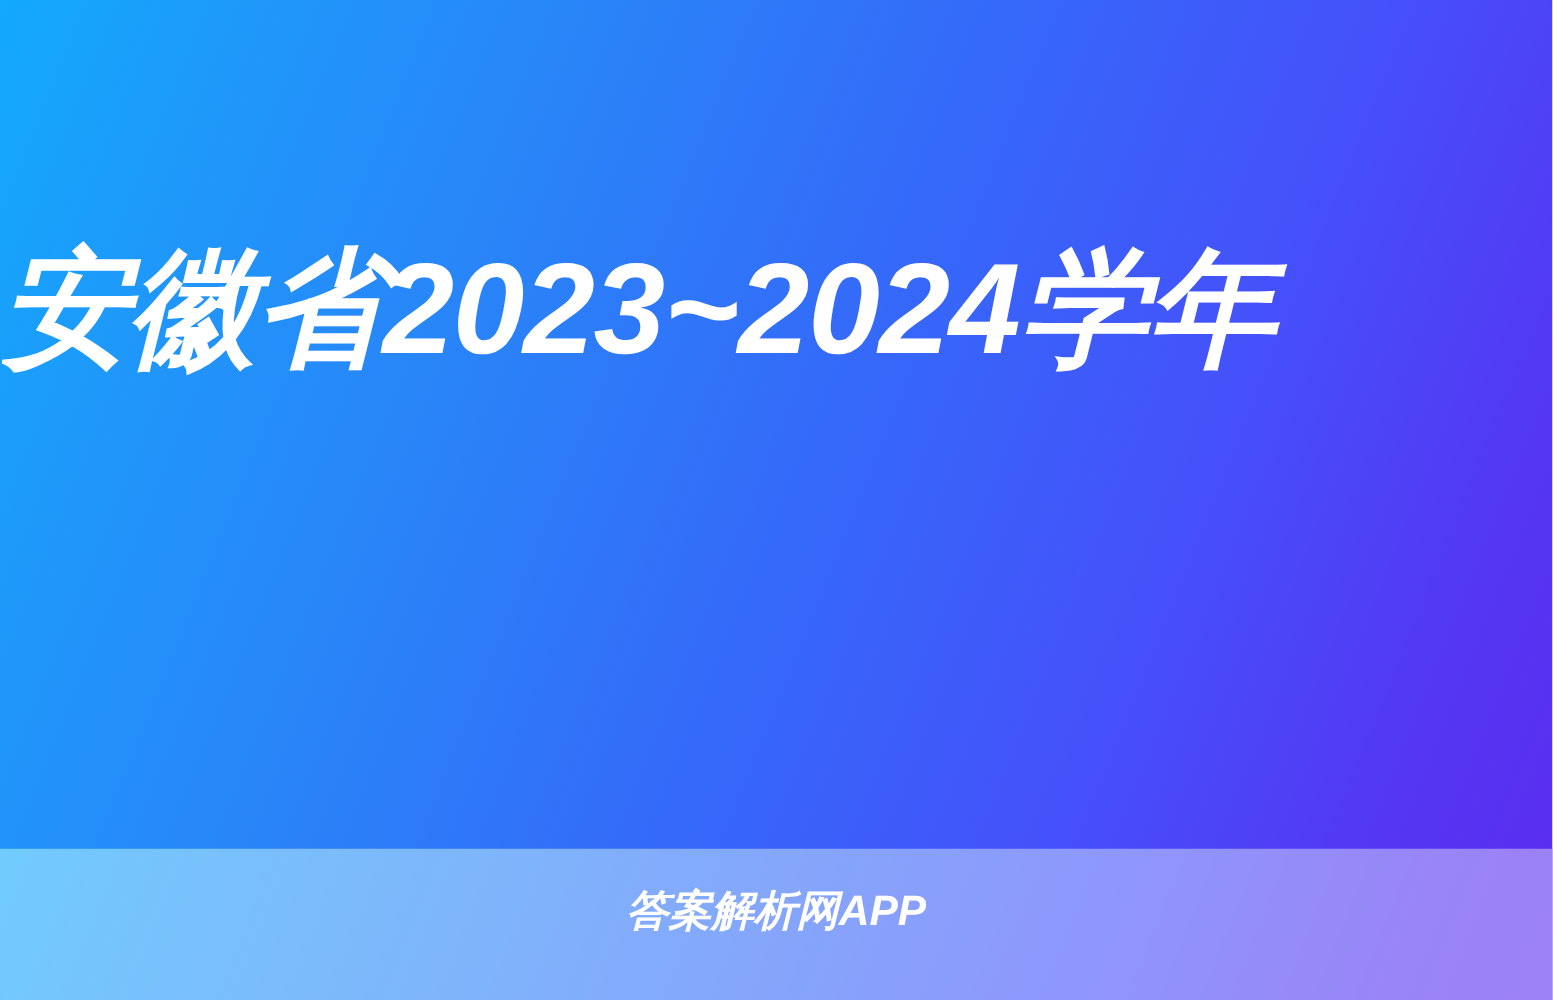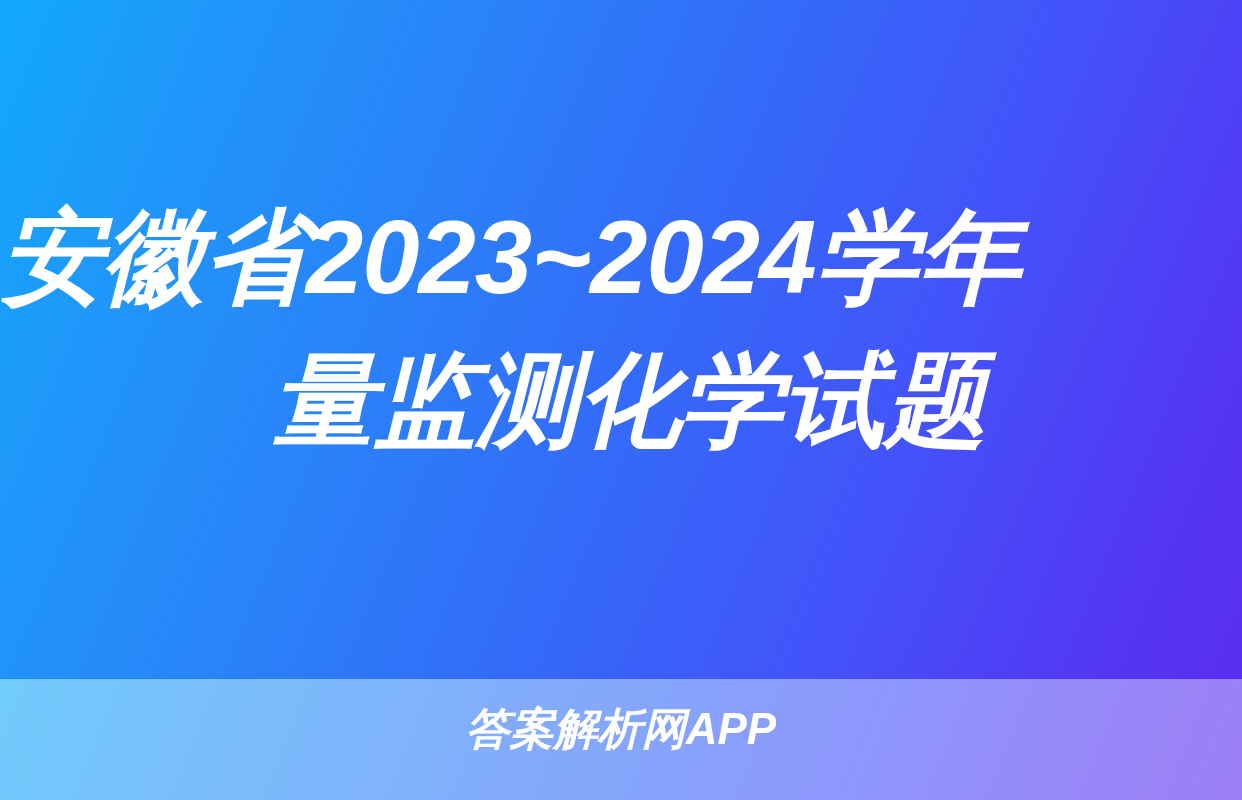--- a/index.html
+++ b/index.html
@@ -54,23 +54,23 @@
     content: "";
     position: absolute;
     left: 0; top: 0; right: 0; bottom: 0;
     background: rgba(255, 255, 255, 0.40);
   }
 
   
   .title-block {
     position: absolute;
     left: 0;
-    top: 186px;
+    top: 175px;
     width: 986px;
-    text-align: right;
+    text-align: left;
     z-index: 5;
   }
 
   .title-line {
     display: block;
     color: #ffffff;
     font-size: 103px;
     line-height: 143px;
     font-weight: 700;
     font-style: italic;
@@ -85,40 +85,39 @@
     left: 0;
     top: 703px;
     width: 1242px;
     text-align: center;
     z-index: 6;
   }
 
   .watermark {
     display: inline-block;
     color: #ffffff;
-    font-size: 44px;
+    font-size: 34px;
     line-height: 52px;
     font-weight: 700;
     font-style: italic;
     letter-spacing: 0px;
     white-space: nowrap;
     font-family: "Liberation Sans", "DejaVu Sans", sans-serif;
   }
 </style>
 </head>
 <body>
 
 <div id="poster">
 
   <div class="bg-main"></div>
 
   <div class="bg-footer"></div>
 
   <div class="title-block">
     <span class="title-line">安徽省2023~2024学年</span>
-    <span class="title-line">量监测化学试题</span>
   </div>
 
   <div class="watermark-wrap">
     <span class="watermark">答案解析网APP</span>
   </div>
 
 </div>
 
 </body></html>

